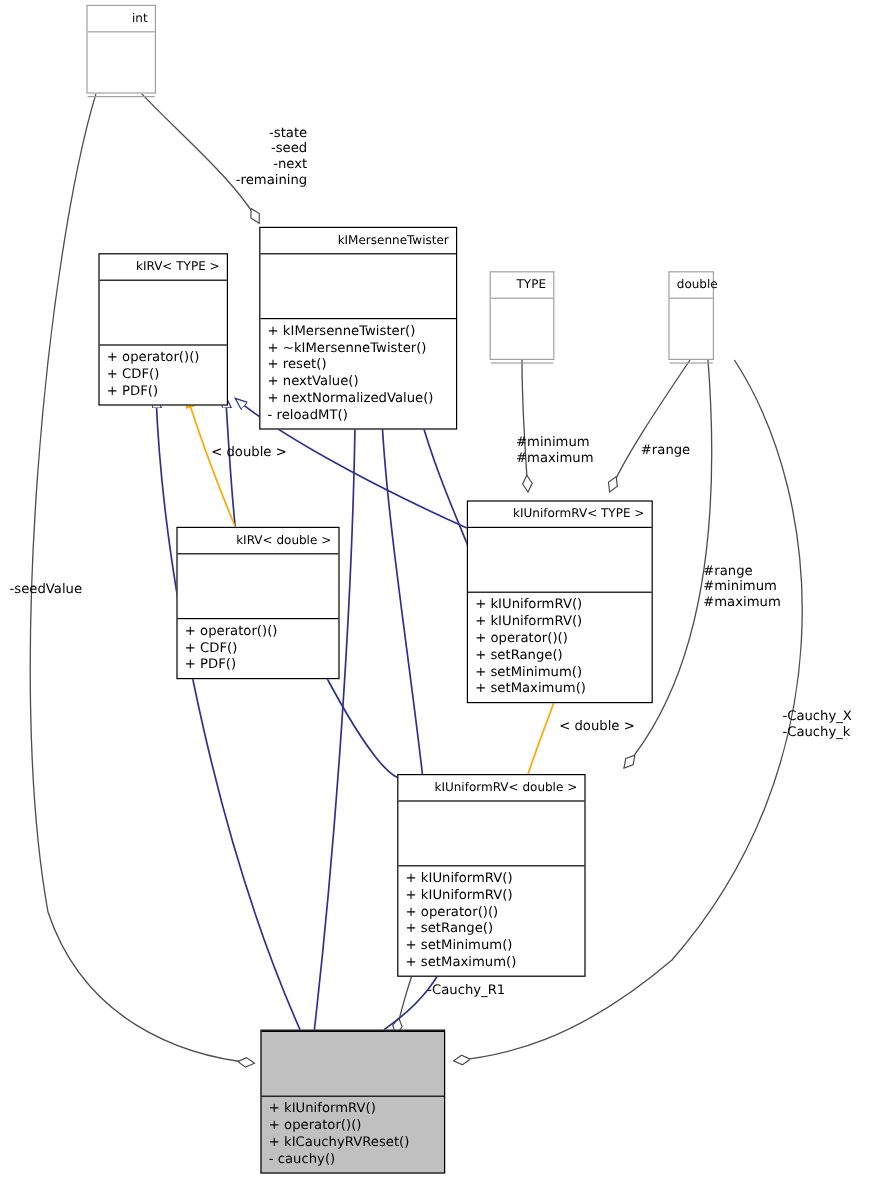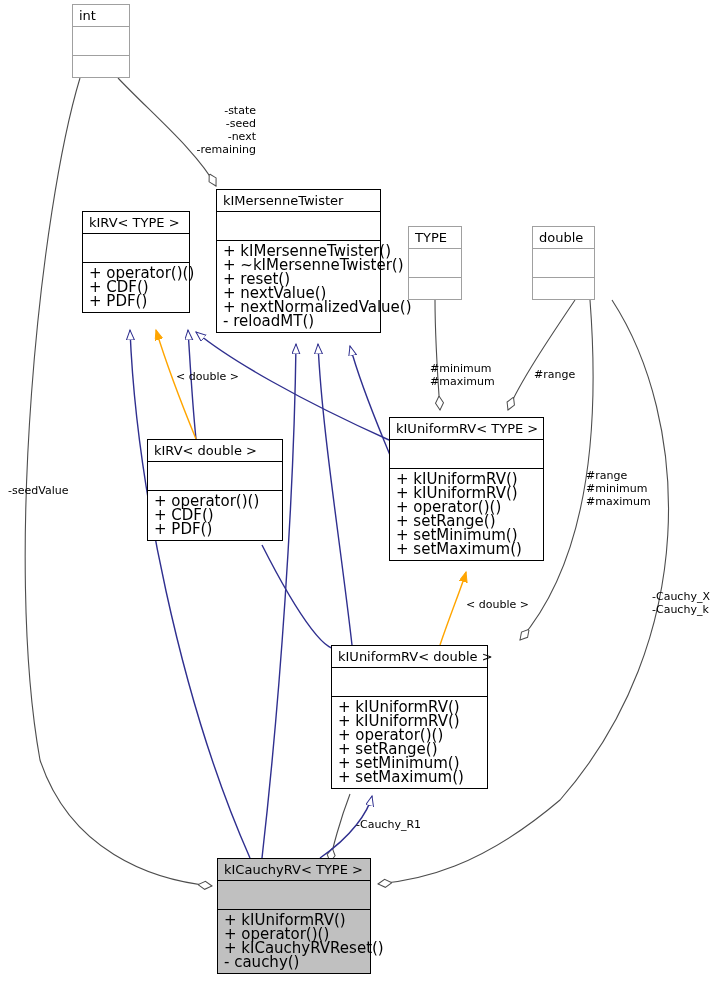--- a/index.html
+++ b/index.html
@@ -6,27 +6,27 @@
   body{width:725px;height:985px;position:relative;overflow:hidden;
        font-family:"DejaVu Sans","Liberation Sans",sans-serif;}
   #canvas{position:absolute;left:0;top:0;width:725px;height:985px;}
   svg.edges{position:absolute;left:0;top:0;width:725px;height:985px;pointer-events:none;}
 
   .uml-class{position:absolute;box-sizing:border-box;background:#ffffff;
              border:1px solid #000000;}
   .uml-class.plain{border:1px solid #a0a0a0;}
   .uml-class.highlight{background:#c0c0c0;}
 
-  .cls-name{text-align:left;font-size:13px;color:#000;
+  .cls-name{text-align:right;font-size:10px;color:#000;
             padding:4px 6px 4px 6px;white-space:nowrap;line-height:13px;}
   .cls-attrs{border-top:1px solid #000000;min-height:22px;
              padding:3px 6px;font-size:11px;line-height:13px;color:#000;}
   .uml-class.plain .cls-attrs{border-top:1px solid #a0a0a0;}
   .cls-ops{border-top:1px solid #000000;padding:3px 6px 4px 6px;
-           font-size:15px;line-height:14px;color:#000;}
+           font-size:11px;line-height:14px;color:#000;margin-top:25px;}
   .uml-class.plain .cls-ops{border-top:1px solid #a0a0a0;min-height:22px;}
   .cls-ops div,.cls-attrs div{white-space:nowrap;}
 
   .edge-label{position:absolute;font-size:11px;color:#000;line-height:13px;
               white-space:nowrap;}
   .edge-label.right-al{text-align:right;}
 </style>
 </head>
 <body>
 
@@ -100,21 +100,21 @@
         <div>- reloadMT()</div>
       </div>
   </div>
 
   <div class="uml-class plain" style="left:408px;top:226px;width:54px;height:74px;">
     <div class="cls-name">TYPE</div>
     <div class="cls-attrs"></div>
     <div class="cls-ops"></div>
   </div>
 
-  <div class="uml-class plain" style="left:532px;top:226px;width:63px;height:74px;">
+  <div class="uml-class plain" style="left:557px;top:226px;width:38px;height:74px;">
     <div class="cls-name">double</div>
     <div class="cls-attrs"></div>
     <div class="cls-ops"></div>
   </div>
 
   <div class="uml-class" style="left:389px;top:417px;width:155px;">
     <div class="cls-name">kIUniformRV&lt; TYPE &gt;</div>
     <div class="cls-attrs"></div>
     <div class="cls-ops">
         <div>+ kIUniformRV()</div>
@@ -143,21 +143,20 @@
         <div>+ kIUniformRV()</div>
         <div>+ kIUniformRV()</div>
         <div>+ operator()()</div>
         <div>+ setRange()</div>
         <div>+ setMinimum()</div>
         <div>+ setMaximum()</div>
       </div>
   </div>
 
   <div class="uml-class highlight" style="left:217px;top:858px;width:154px;">
-    <div class="cls-name">kICauchyRV&lt; TYPE &gt;</div>
     <div class="cls-attrs"></div>
     <div class="cls-ops">
         <div>+ kIUniformRV()</div>
         <div>+ operator()()</div>
         <div>+ kICauchyRVReset()</div>
         <div>- cauchy()</div>
       </div>
   </div>
 
   <div class="edge-label right-al" style="left:196px;top:104px;width:60px;">

